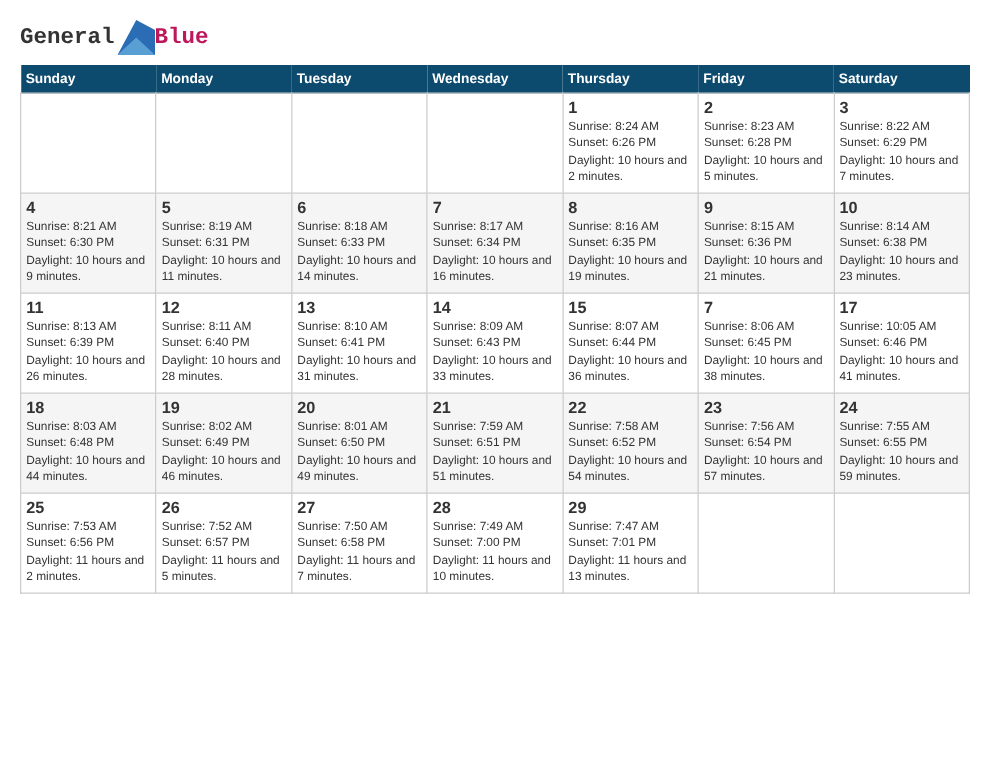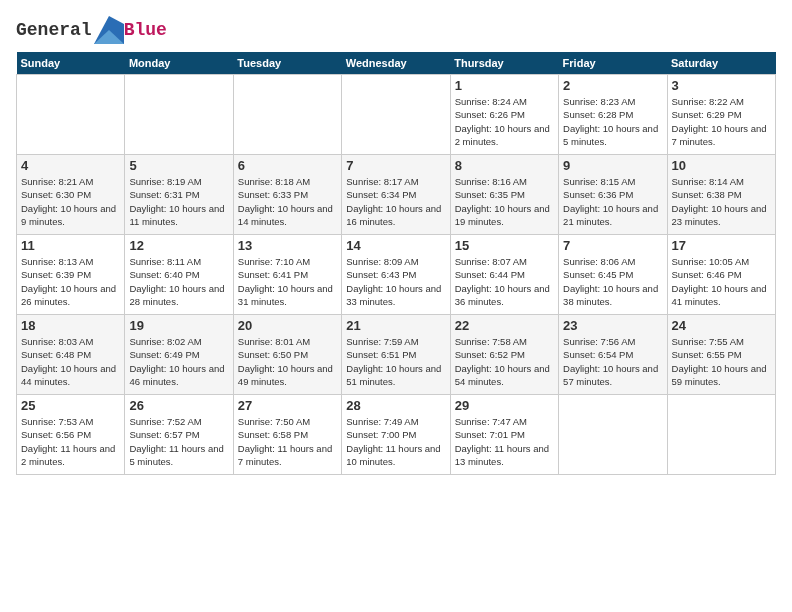--- a/index.html
+++ b/index.html
@@ -194,21 +194,21 @@
 Daylight: 10 hours and 26 minutes.</div>
         </td>
         <td>
           <span class="day-number">12</span>
           <div class="day-info">Sunrise: 8:11 AM
 Sunset: 6:40 PM
 Daylight: 10 hours and 28 minutes.</div>
         </td>
         <td>
           <span class="day-number">13</span>
-          <div class="day-info">Sunrise: 7:10 AM
+          <div class="day-info">Sunrise: 8:10 AM
 Sunset: 6:41 PM
 Daylight: 10 hours and 31 minutes.</div>
         </td>
         <td>
           <span class="day-number">14</span>
           <div class="day-info">Sunrise: 8:09 AM
 Sunset: 6:43 PM
 Daylight: 10 hours and 33 minutes.</div>
         </td>
         <td>

